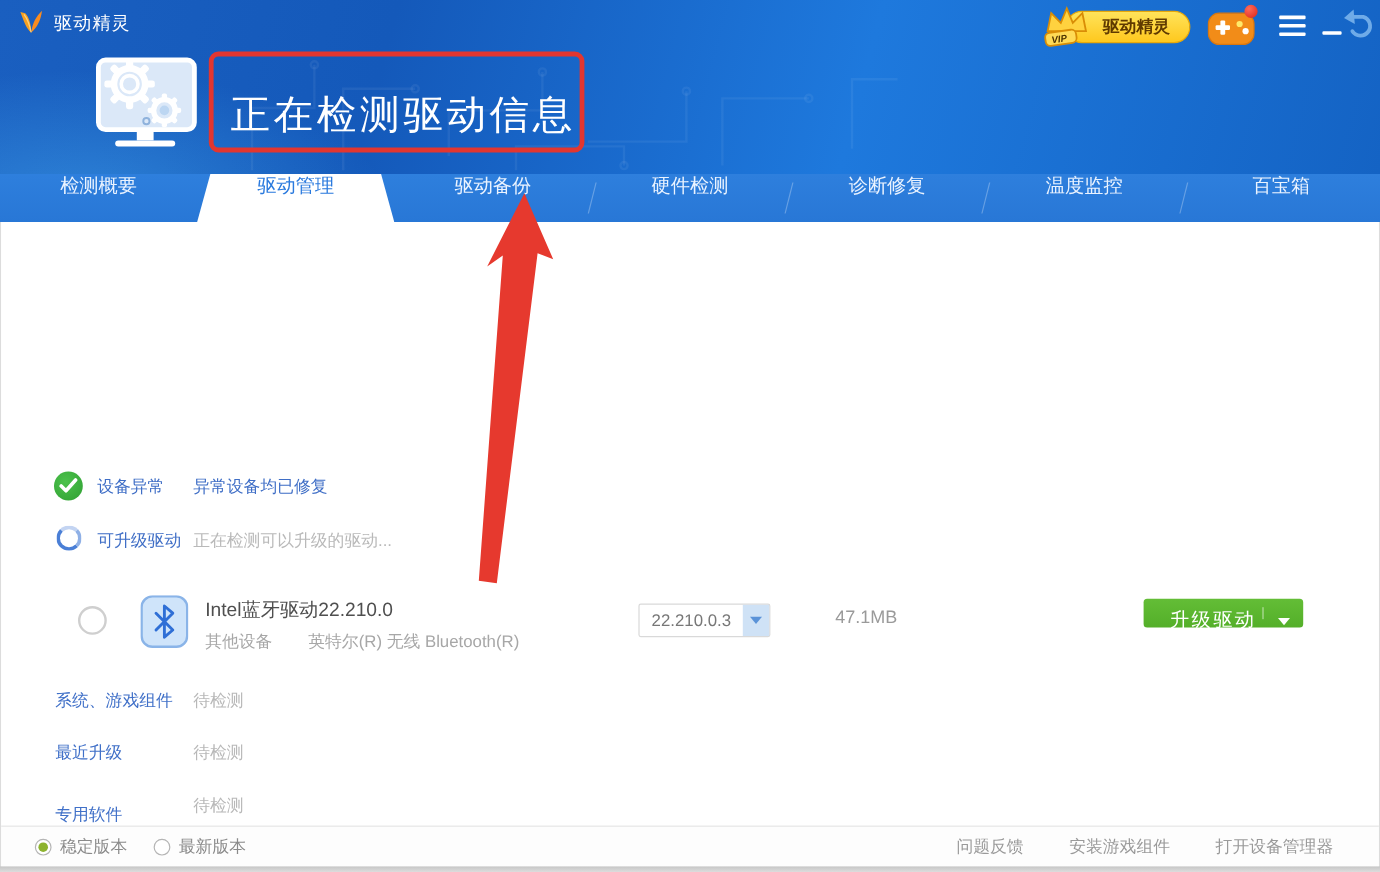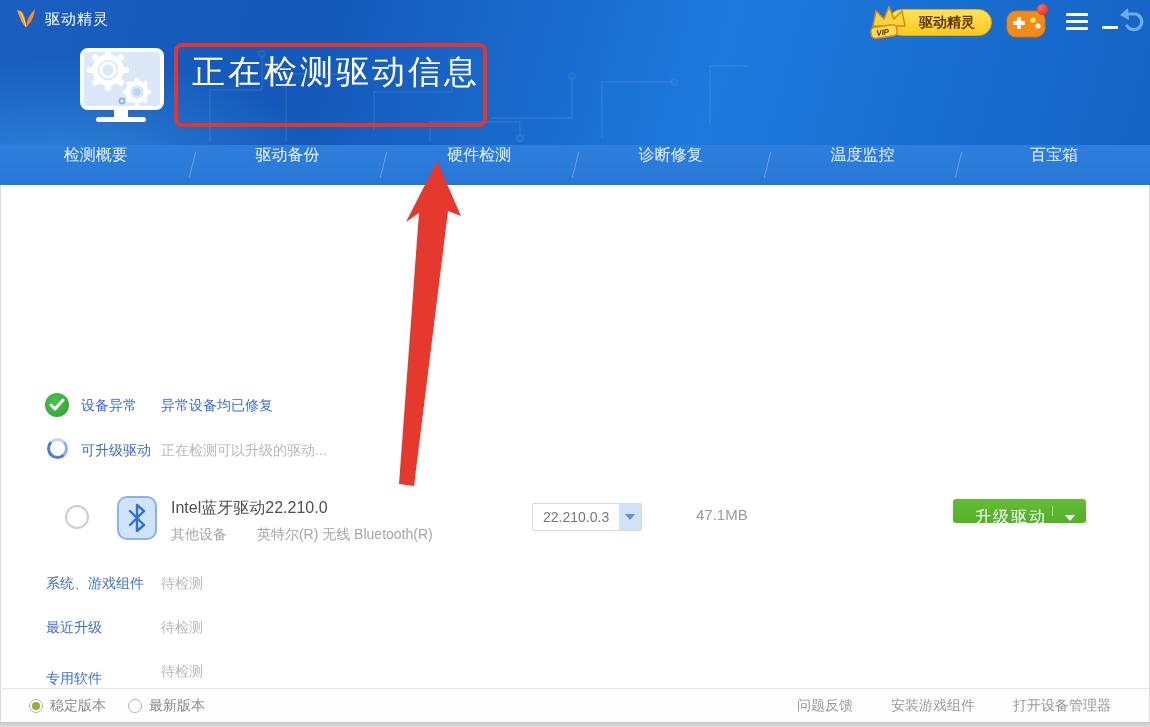--- a/index.html
+++ b/index.html
@@ -24,21 +24,21 @@
   .crown { position:absolute; left:-24px; top:-8px; }
   .gamepad { position:absolute; right:104px; top:7px; width:40px; height:32px; cursor:pointer; }
   .gamepad .dot { position:absolute; right:-2px; top:-3px; width:11px; height:11px; border-radius:50%;
     background:radial-gradient(circle at 35% 30%, #ff6a5a, #dc2418); }
   .menu-btn { position:absolute; right:62px; top:13px; width:22px; cursor:pointer; }
   .menu-btn i { display:block; height:3px; background:#fff; border-radius:1px; margin-bottom:4px; }
   .min-btn { position:absolute; right:32px; top:26px; width:16px; height:3px; background:#fff; border-radius:1px; cursor:pointer; }
   .undo-btn { position:absolute; right:0px; top:6px; cursor:pointer; }
 
   .pc-icon { position:absolute; left:66px; top:40px; }
-  .page-title { position:absolute; left:192px; top:50px; color:#fff; font-size:33px; letter-spacing:3px; white-space:nowrap; }
+  .page-title { position:absolute; left:192px; top:74px; color:#fff; font-size:33px; letter-spacing:3px; white-space:nowrap; }
   .red-box { position:absolute; left:174px; top:43px; width:313px; height:84px;
     border:4px solid #e23630; border-radius:8px; z-index:6; pointer-events:none; }
 
   
   .tabbar { position:absolute; left:0; top:145px; width:1150px; height:40px;
     background:linear-gradient(#2e7fdd,#2877d6); display:flex; }
   .tab { flex:1; position:relative; display:flex; justify-content:center;
     color:#eaf3ff; font-size:16px; cursor:pointer; }
   .tab:not(:first-child):not(.active)::before { content:""; position:absolute; left:0; top:7px; bottom:7px;
     width:1px; background:rgba(255,255,255,.28); transform:skewX(-14deg); }
@@ -203,20 +203,23 @@
     </svg>
 
     <div class="page-title">正在检测驱动信息</div>
     <div class="red-box"></div>
   </div>
 
   <div class="tabbar">
     <div class="tab">
         <span>检测概要</span>
       </div>
+    <div class="tab active">
+        <span>驱动管理</span>
+      </div>
     <div class="tab">
         <span>驱动备份</span>
       </div>
     <div class="tab">
         <span>硬件检测</span>
       </div>
     <div class="tab">
         <span>诊断修复</span>
       </div>
     <div class="tab">

